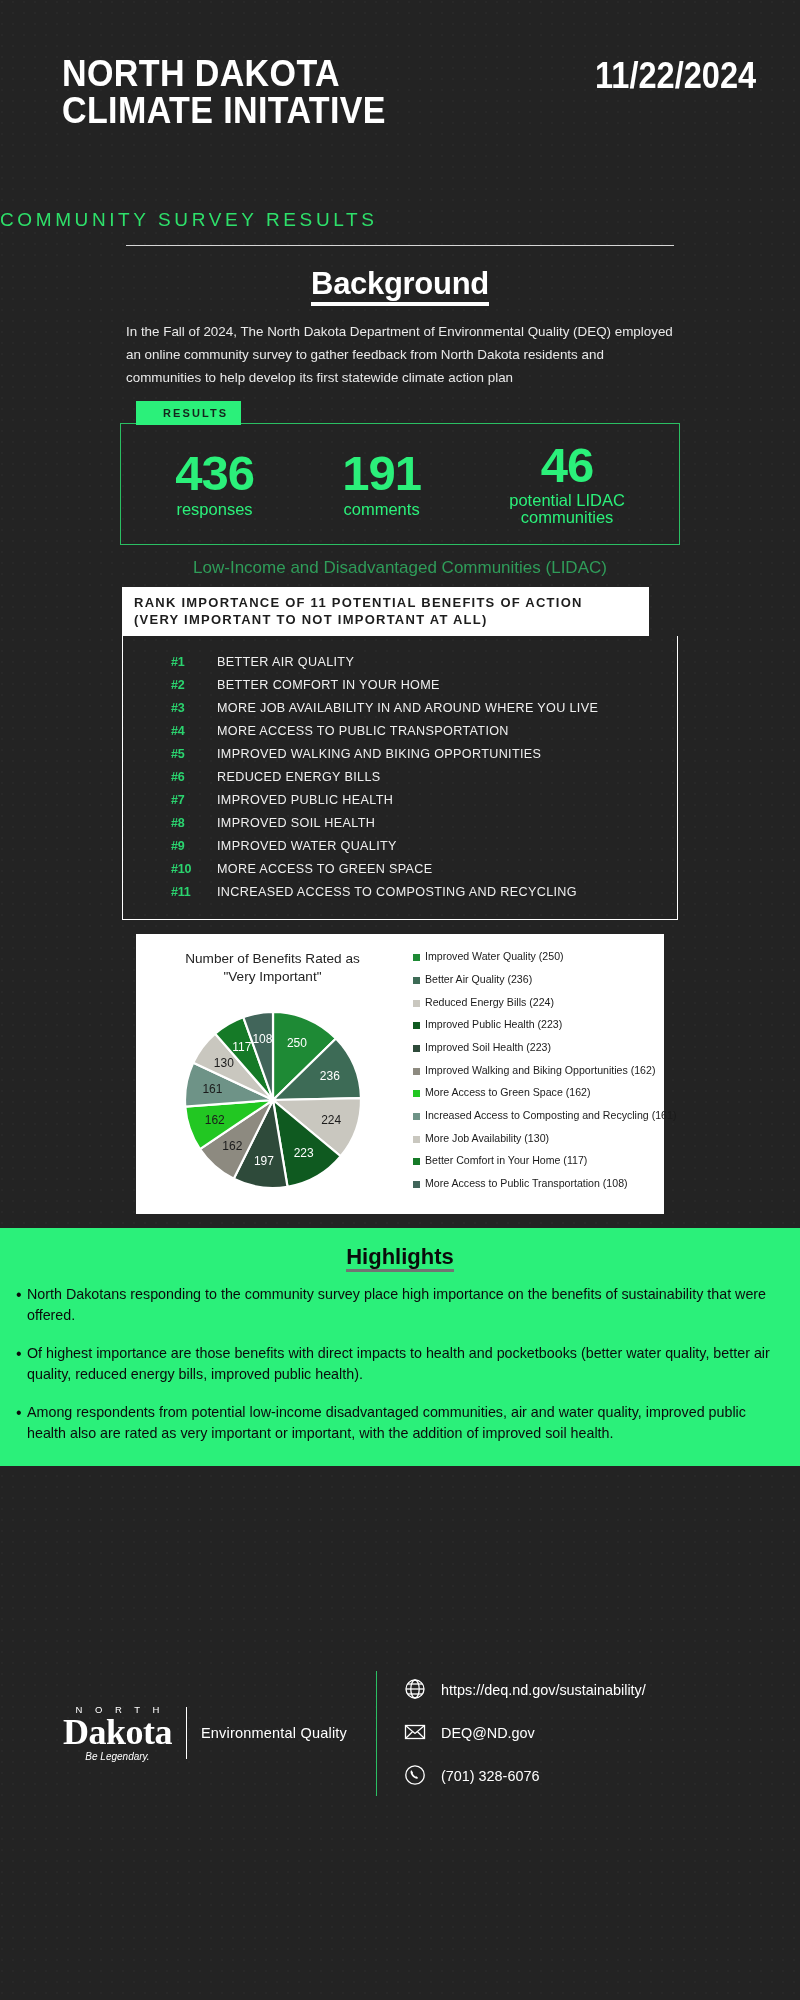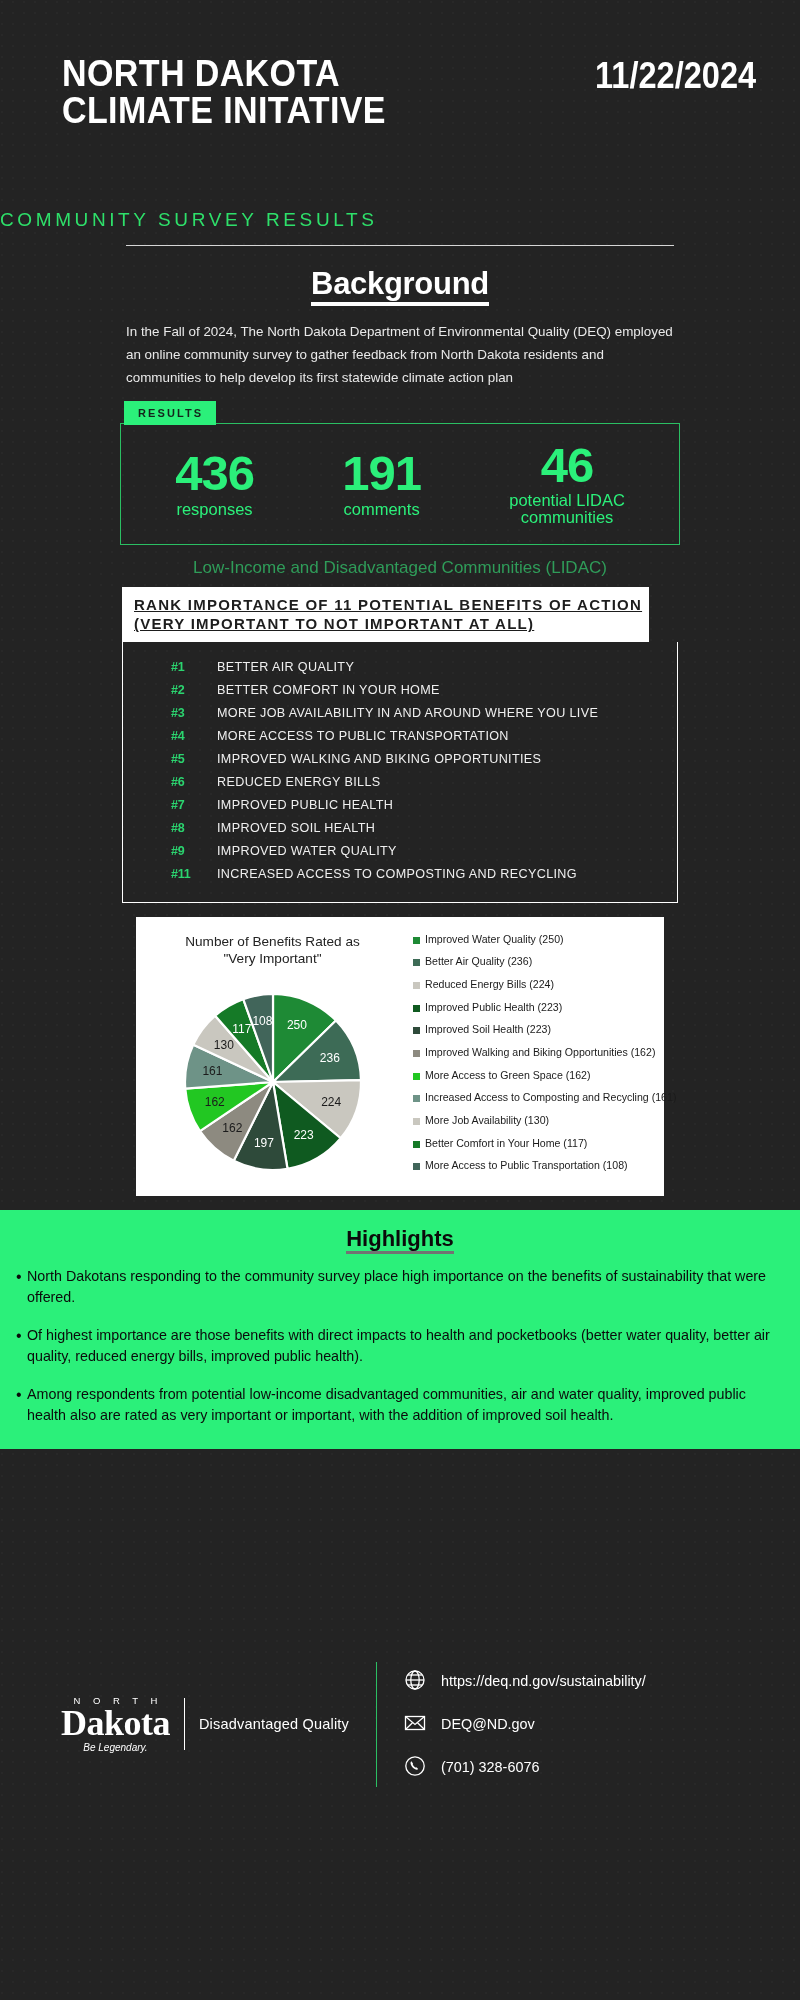--- a/index.html
+++ b/index.html
@@ -91,27 +91,27 @@
     line-height: 1.72;
     width: 556px;
     margin: 18px auto 0;
     padding-left: 4px;
   }
 
   
   .results-zone { position: relative; margin: 12px auto 0; width: 560px; }
   .results-tab {
     position: absolute;
-    left: 4px; top: 0;
+    left: 16px; top: 0;
     background: #2bf07a;
     color: #14261c;
     font-size: 11px;
     font-weight: bold;
     letter-spacing: 2.1px;
-    padding: 6px 13px 6px 14px;
+    padding: 6px 13px 6px 27px;
     z-index: 3;
   }
   .results-box {
     margin-top: 22px;
     border: 1px solid #2bbf63;
     height: 122px;
     display: flex;
     align-items: center;
     justify-content: space-around;
     padding: 0 10px;
@@ -135,29 +135,28 @@
     color: #2f9c59;
     font-size: 17px;
     margin-top: 13px;
   }
 
   
   .rank-zone { position: relative; width: 556px; margin: 9px auto 0; }
   .rank-head {
     background: #ffffff;
     color: #1d1d1d;
-    font-size: 15px;
+    font-size: 13px;
     font-weight: bold;
     letter-spacing: 1.25px;
     line-height: 1.28;
     padding: 8px 0 8px 12px;
     width: 527px;
     position: relative;
     z-index: 2;
-    text-decoration: underline;
   }
   .rank-body {
     border: 1px solid #ffffff;
     border-top: none;
     padding: 14px 0 16px 0;
     margin-top: 0;
   }
   .rank-row {
     display: flex;
     align-items: baseline;
@@ -379,20 +378,24 @@
         <div class="rank-num">#7</div>
         <div class="rank-label">IMPROVED PUBLIC HEALTH</div>
       </div>
       <div class="rank-row">
         <div class="rank-num">#8</div>
         <div class="rank-label">IMPROVED SOIL HEALTH</div>
       </div>
       <div class="rank-row">
         <div class="rank-num">#9</div>
         <div class="rank-label">IMPROVED WATER QUALITY</div>
+      </div>
+      <div class="rank-row">
+        <div class="rank-num">#10</div>
+        <div class="rank-label">MORE ACCESS TO GREEN SPACE</div>
       </div>
       <div class="rank-row">
         <div class="rank-num">#11</div>
         <div class="rank-label">INCREASED ACCESS TO COMPOSTING AND RECYCLING</div>
       </div>
     </div>
   </div>
 
   <div class="chart-card">
     <div class="chart-left">
@@ -494,21 +497,21 @@
   </div>
 
   <div class="footer">
     <div class="logo-block">
       <div class="logo-stack">
         <div class="logo-north">N O R T H</div>
         <div class="logo-dakota">Dakota</div>
         <div class="logo-legend">Be Legendary.</div>
       </div>
       <div class="logo-div"></div>
-      <div class="logo-eq">Disadvantaged Quality</div>
+      <div class="logo-eq">Environmental Quality</div>
     </div>
 
     <div class="foot-div"></div>
 
     <div class="contacts">
       <div class="contact-row">
         <span>
           <svg width="24" height="24" viewBox="0 0 24 24" fill="none" stroke="#ffffff" stroke-width="1.3">
             <circle cx="12" cy="12" r="9"></circle>
             <ellipse cx="12" cy="12" rx="4.2" ry="9"></ellipse>

